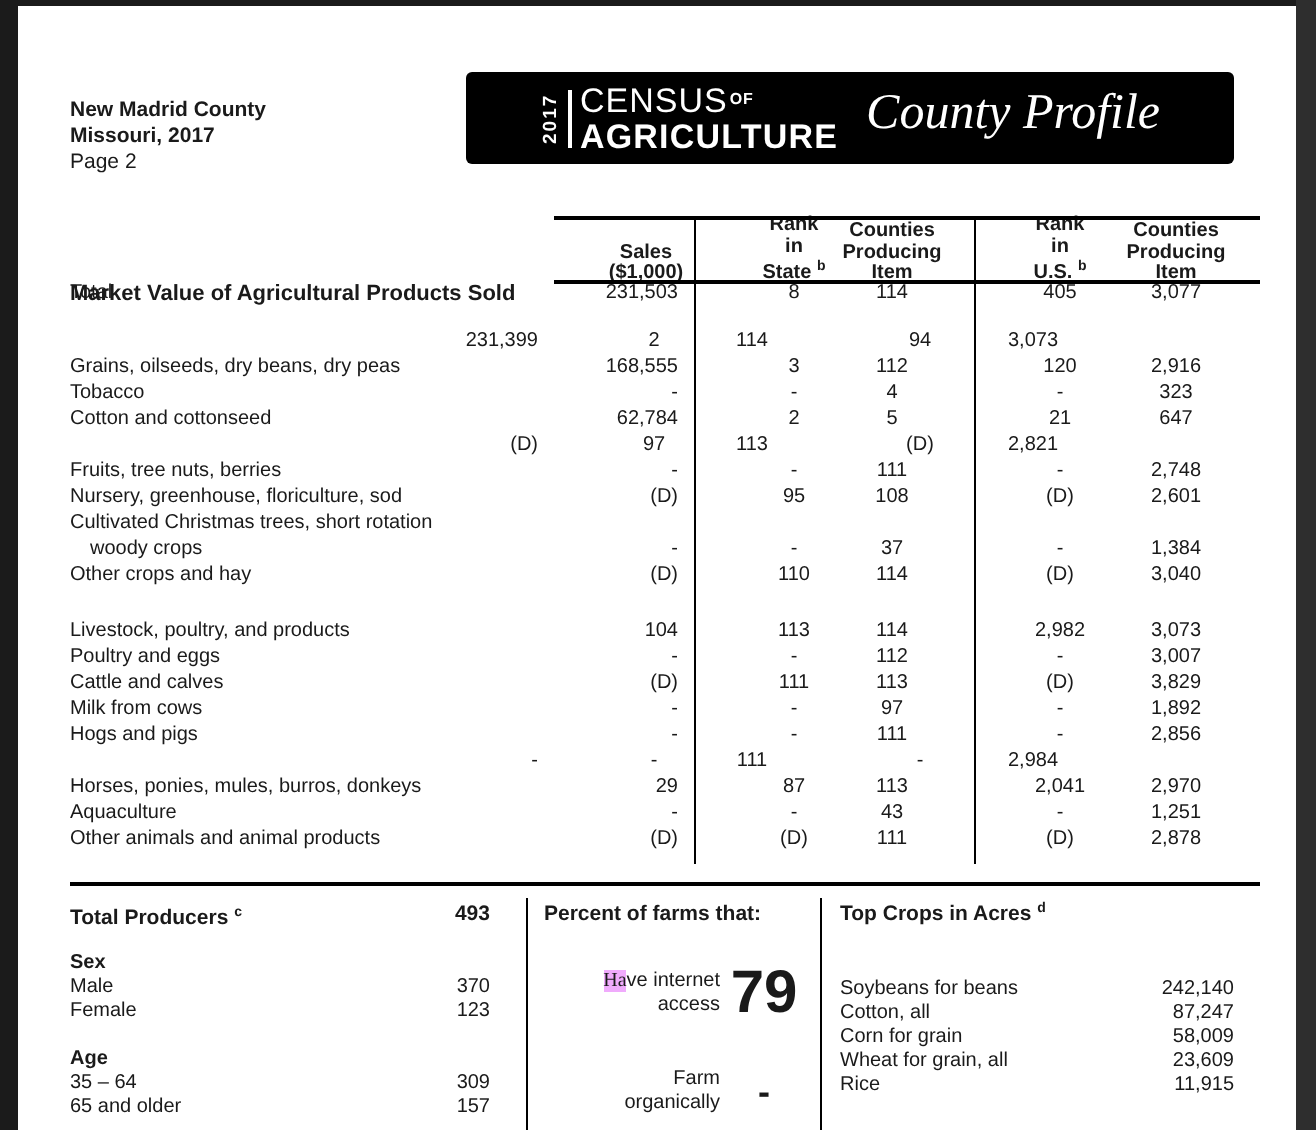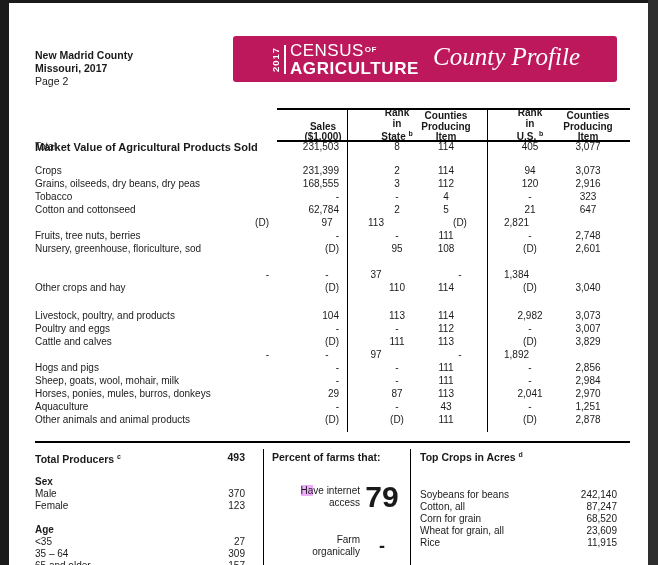--- a/index.html
+++ b/index.html
@@ -11,21 +11,21 @@
   #frame-right { left:648px; top:0; width:10px; height:565px; background:#2e2e2e; }
 
   #page { position:absolute; left:9px; top:3px; width:639px; height:562px; background:#fff; }
 
   
   #doc-header { position:absolute; left:26px; top:46px; font-size:10.5px; line-height:13px; }
   #doc-header .b { font-weight:bold; }
 
   
   #banner { position:absolute; left:224px; top:33px; width:384px; height:46px;
-            background:#be185d; border-radius:3px; display:flex; align-items:center;
+            background:#000000; border-radius:3px; display:flex; align-items:center;
             justify-content:center; color:#fff; }
   .logo-year { writing-mode:vertical-rl; transform:rotate(180deg); font-size:9.5px;
                font-weight:bold; letter-spacing:1px; height:30px; text-align:center; }
   .logo-sep { width:2px; height:29px; background:#fff; margin:0 4px 0 3px; }
   .logo-stack { display:flex; flex-direction:column; line-height:1; }
   .census-line { font-size:17px; letter-spacing:0.5px; }
   .census-of { font-size:8px; font-weight:bold; vertical-align:4px; margin-left:1px; }
   .agri-line { font-size:17px; font-weight:bold; letter-spacing:0.6px; margin-top:1px; }
   .profile-title { font-family:"Liberation Serif", serif; font-style:italic;
                    font-size:25px; margin-left:14px; padding-bottom:4px; }
@@ -66,21 +66,21 @@
   .p-title { font-weight:bold; font-size:10.5px; height:13px; }
   .p-head { font-weight:bold; margin-top:12px; height:12px; line-height:12px; }
 
   #pct-farms { position:absolute; left:263px; top:448px; width:132px; font-size:10px; }
   #pct-title { font-weight:bold; font-size:10.5px; }
   .pf-row { display:flex; align-items:center; justify-content:flex-end; }
   .pf-label { width:84px; text-align:right; line-height:12px; }
   .pf-value { width:44px; text-align:center; font-weight:bold; font-size:30px; }
   .pf-value.dash { font-size:18px; }
   #pf-internet { margin-top:17px; } #pf-organic { margin-top:20px; }
-  .hl { background:#f0abfc; }
+  .hl { background:#f0abfc;font-family:Liberation Serif, serif; }
 
   #top-crops { position:absolute; left:411px; top:448px; width:197px; font-size:10px; }
   #tc-title { font-weight:bold; font-size:10.5px; }
   .tc-rows { margin-top:26px; }
   .tc-row { display:flex; justify-content:space-between; height:12px; line-height:12px; }
 </style>
 </head>
 <body>
 
 <div id="frame-left" class="frame"></div>
@@ -145,21 +145,20 @@
       <div>Total</div>
       <div class="cell-sales">231,503</div>
       <div class="cc1">8</div>
       <div class="cc2">114</div>
       <div class="cc3">405</div>
       <div class="cc4">3,077</div>
     </div>
     <div class="spacer1"></div>
 
     <div class="grid-row bold">
-      <div>Crops</div>
       <div class="cell-sales">231,399</div>
       <div class="cc1">2</div>
       <div class="cc2">114</div>
       <div class="cc3">94</div>
       <div class="cc4">3,073</div>
     </div>
     <div class="grid-row">
       <div>Grains, oilseeds, dry beans, dry peas</div>
       <div class="cell-sales">168,555</div>
       <div class="cc1">3</div>
@@ -200,27 +199,29 @@
     </div>
     <div class="grid-row">
       <div>Nursery, greenhouse, floriculture, sod</div>
       <div class="cell-sales">(D)</div>
       <div class="cc1">95</div>
       <div class="cc2">108</div>
       <div class="cc3">(D)</div>
       <div class="cc4">2,601</div>
     </div>
     <div class="grid-row">
+      <div>Cultivated Christmas trees, short rotation</div>
       <div class="cell-sales"></div>
       <div class="cc1"></div>
       <div class="cc2"></div>
       <div class="cc3"></div>
       <div class="cc4"></div>
     </div>
     <div class="grid-row">
+      <div class="indent">woody crops</div>
       <div class="cell-sales">-</div>
       <div class="cc1">-</div>
       <div class="cc2">37</div>
       <div class="cc3">-</div>
       <div class="cc4">1,384</div>
     </div>
     <div class="grid-row">
       <div>Other crops and hay</div>
       <div class="cell-sales">(D)</div>
       <div class="cc1">110</div>
@@ -248,36 +249,36 @@
     </div>
     <div class="grid-row">
       <div>Cattle and calves</div>
       <div class="cell-sales">(D)</div>
       <div class="cc1">111</div>
       <div class="cc2">113</div>
       <div class="cc3">(D)</div>
       <div class="cc4">3,829</div>
     </div>
     <div class="grid-row">
+      <div>Milk from cows</div>
       <div class="cell-sales">-</div>
       <div class="cc1">-</div>
       <div class="cc2">97</div>
       <div class="cc3">-</div>
       <div class="cc4">1,892</div>
     </div>
     <div class="grid-row">
       <div>Hogs and pigs</div>
       <div class="cell-sales">-</div>
       <div class="cc1">-</div>
       <div class="cc2">111</div>
       <div class="cc3">-</div>
       <div class="cc4">2,856</div>
     </div>
     <div class="grid-row">
-      <div>Sheep, goats, wool, mohair, milk</div>
       <div class="cell-sales">-</div>
       <div class="cc1">-</div>
       <div class="cc2">111</div>
       <div class="cc3">-</div>
       <div class="cc4">2,984</div>
     </div>
     <div class="grid-row">
       <div>Horses, ponies, mules, burros, donkeys</div>
       <div class="cell-sales">29</div>
       <div class="cc1">87</div>
@@ -316,24 +317,20 @@
     <div class="p-row">
       <span>Male</span>
       <span>370</span>
     </div>
     <div class="p-row">
       <span>Female</span>
       <span>123</span>
     </div>
     <div class="p-head">Age</div>
     <div class="p-row">
-      <span>&lt;35</span>
-      <span>27</span>
-    </div>
-    <div class="p-row">
       <span>35 – 64</span>
       <span>309</span>
     </div>
     <div class="p-row">
       <span>65 and older</span>
       <span>157</span>
     </div>
   </div>
 
   <div id="pct-farms">
@@ -354,21 +351,21 @@
       <div class="tc-row">
         <span>Soybeans for beans</span>
         <span>242,140</span>
       </div>
       <div class="tc-row">
         <span>Cotton, all</span>
         <span>87,247</span>
       </div>
       <div class="tc-row">
         <span>Corn for grain</span>
-        <span>68,520</span>
+        <span>58,009</span>
       </div>
       <div class="tc-row">
         <span>Wheat for grain, all</span>
         <span>23,609</span>
       </div>
       <div class="tc-row">
         <span>Rice</span>
         <span>11,915</span>
       </div>
     </div>

